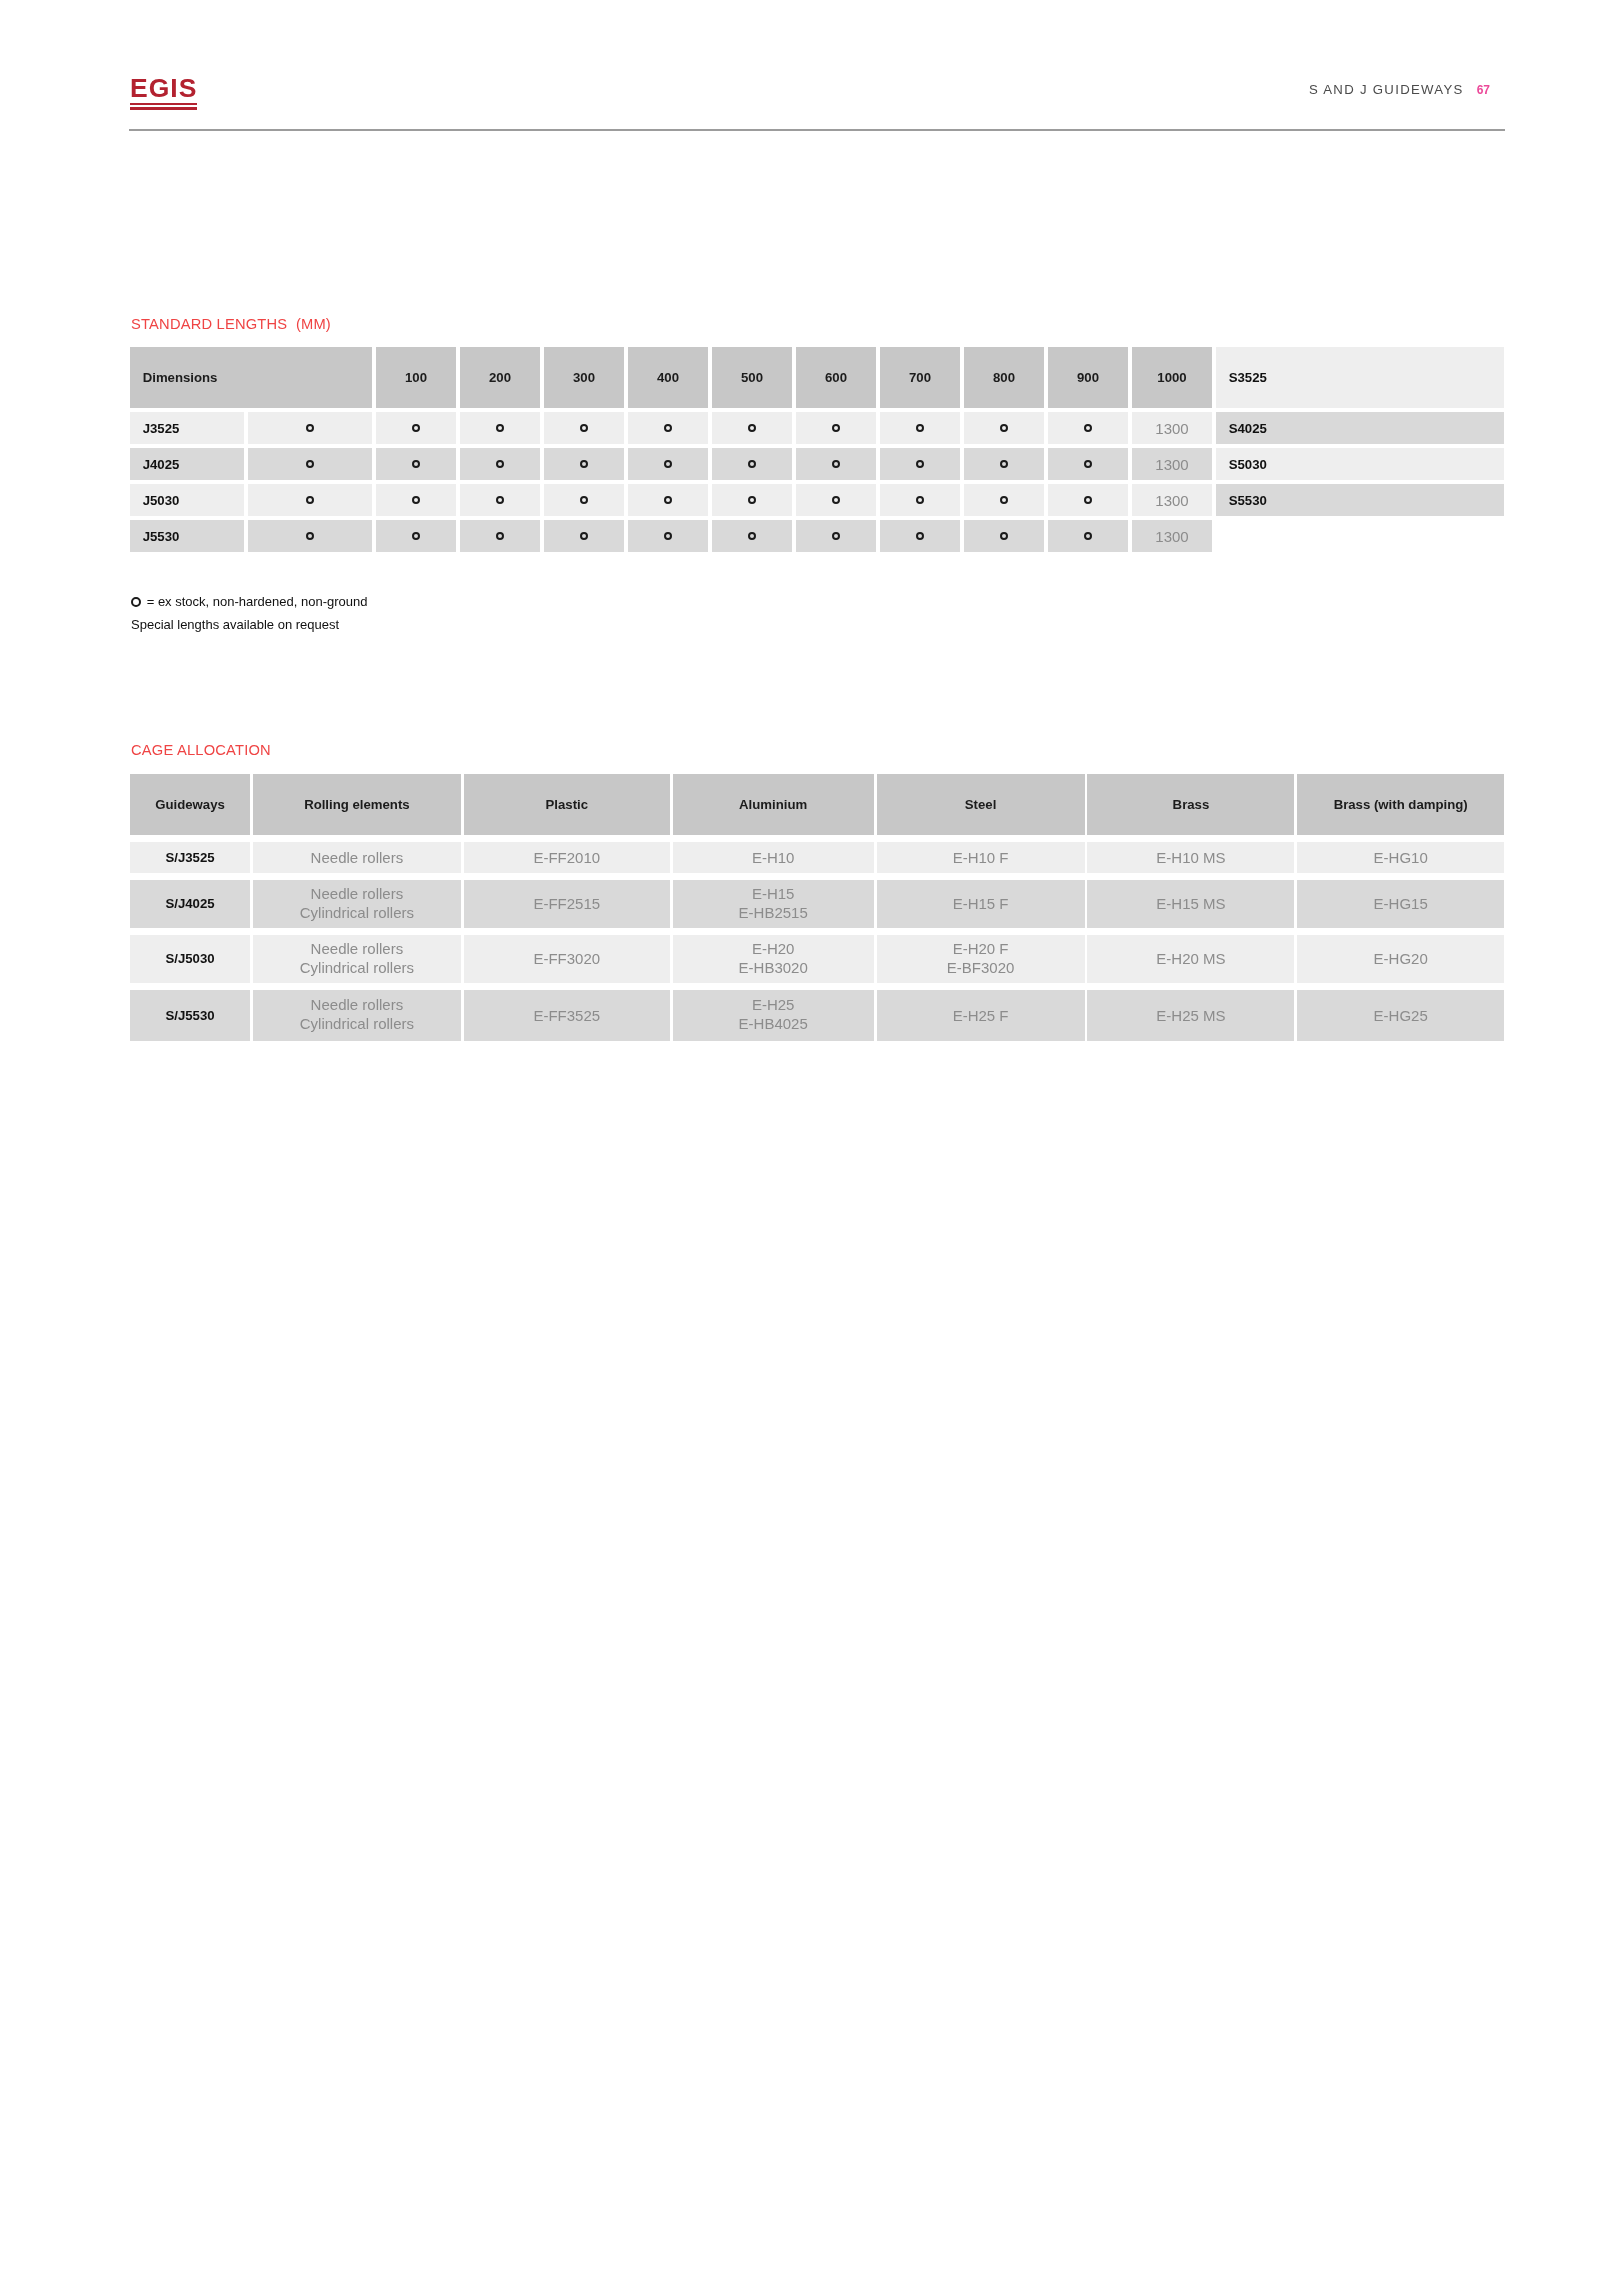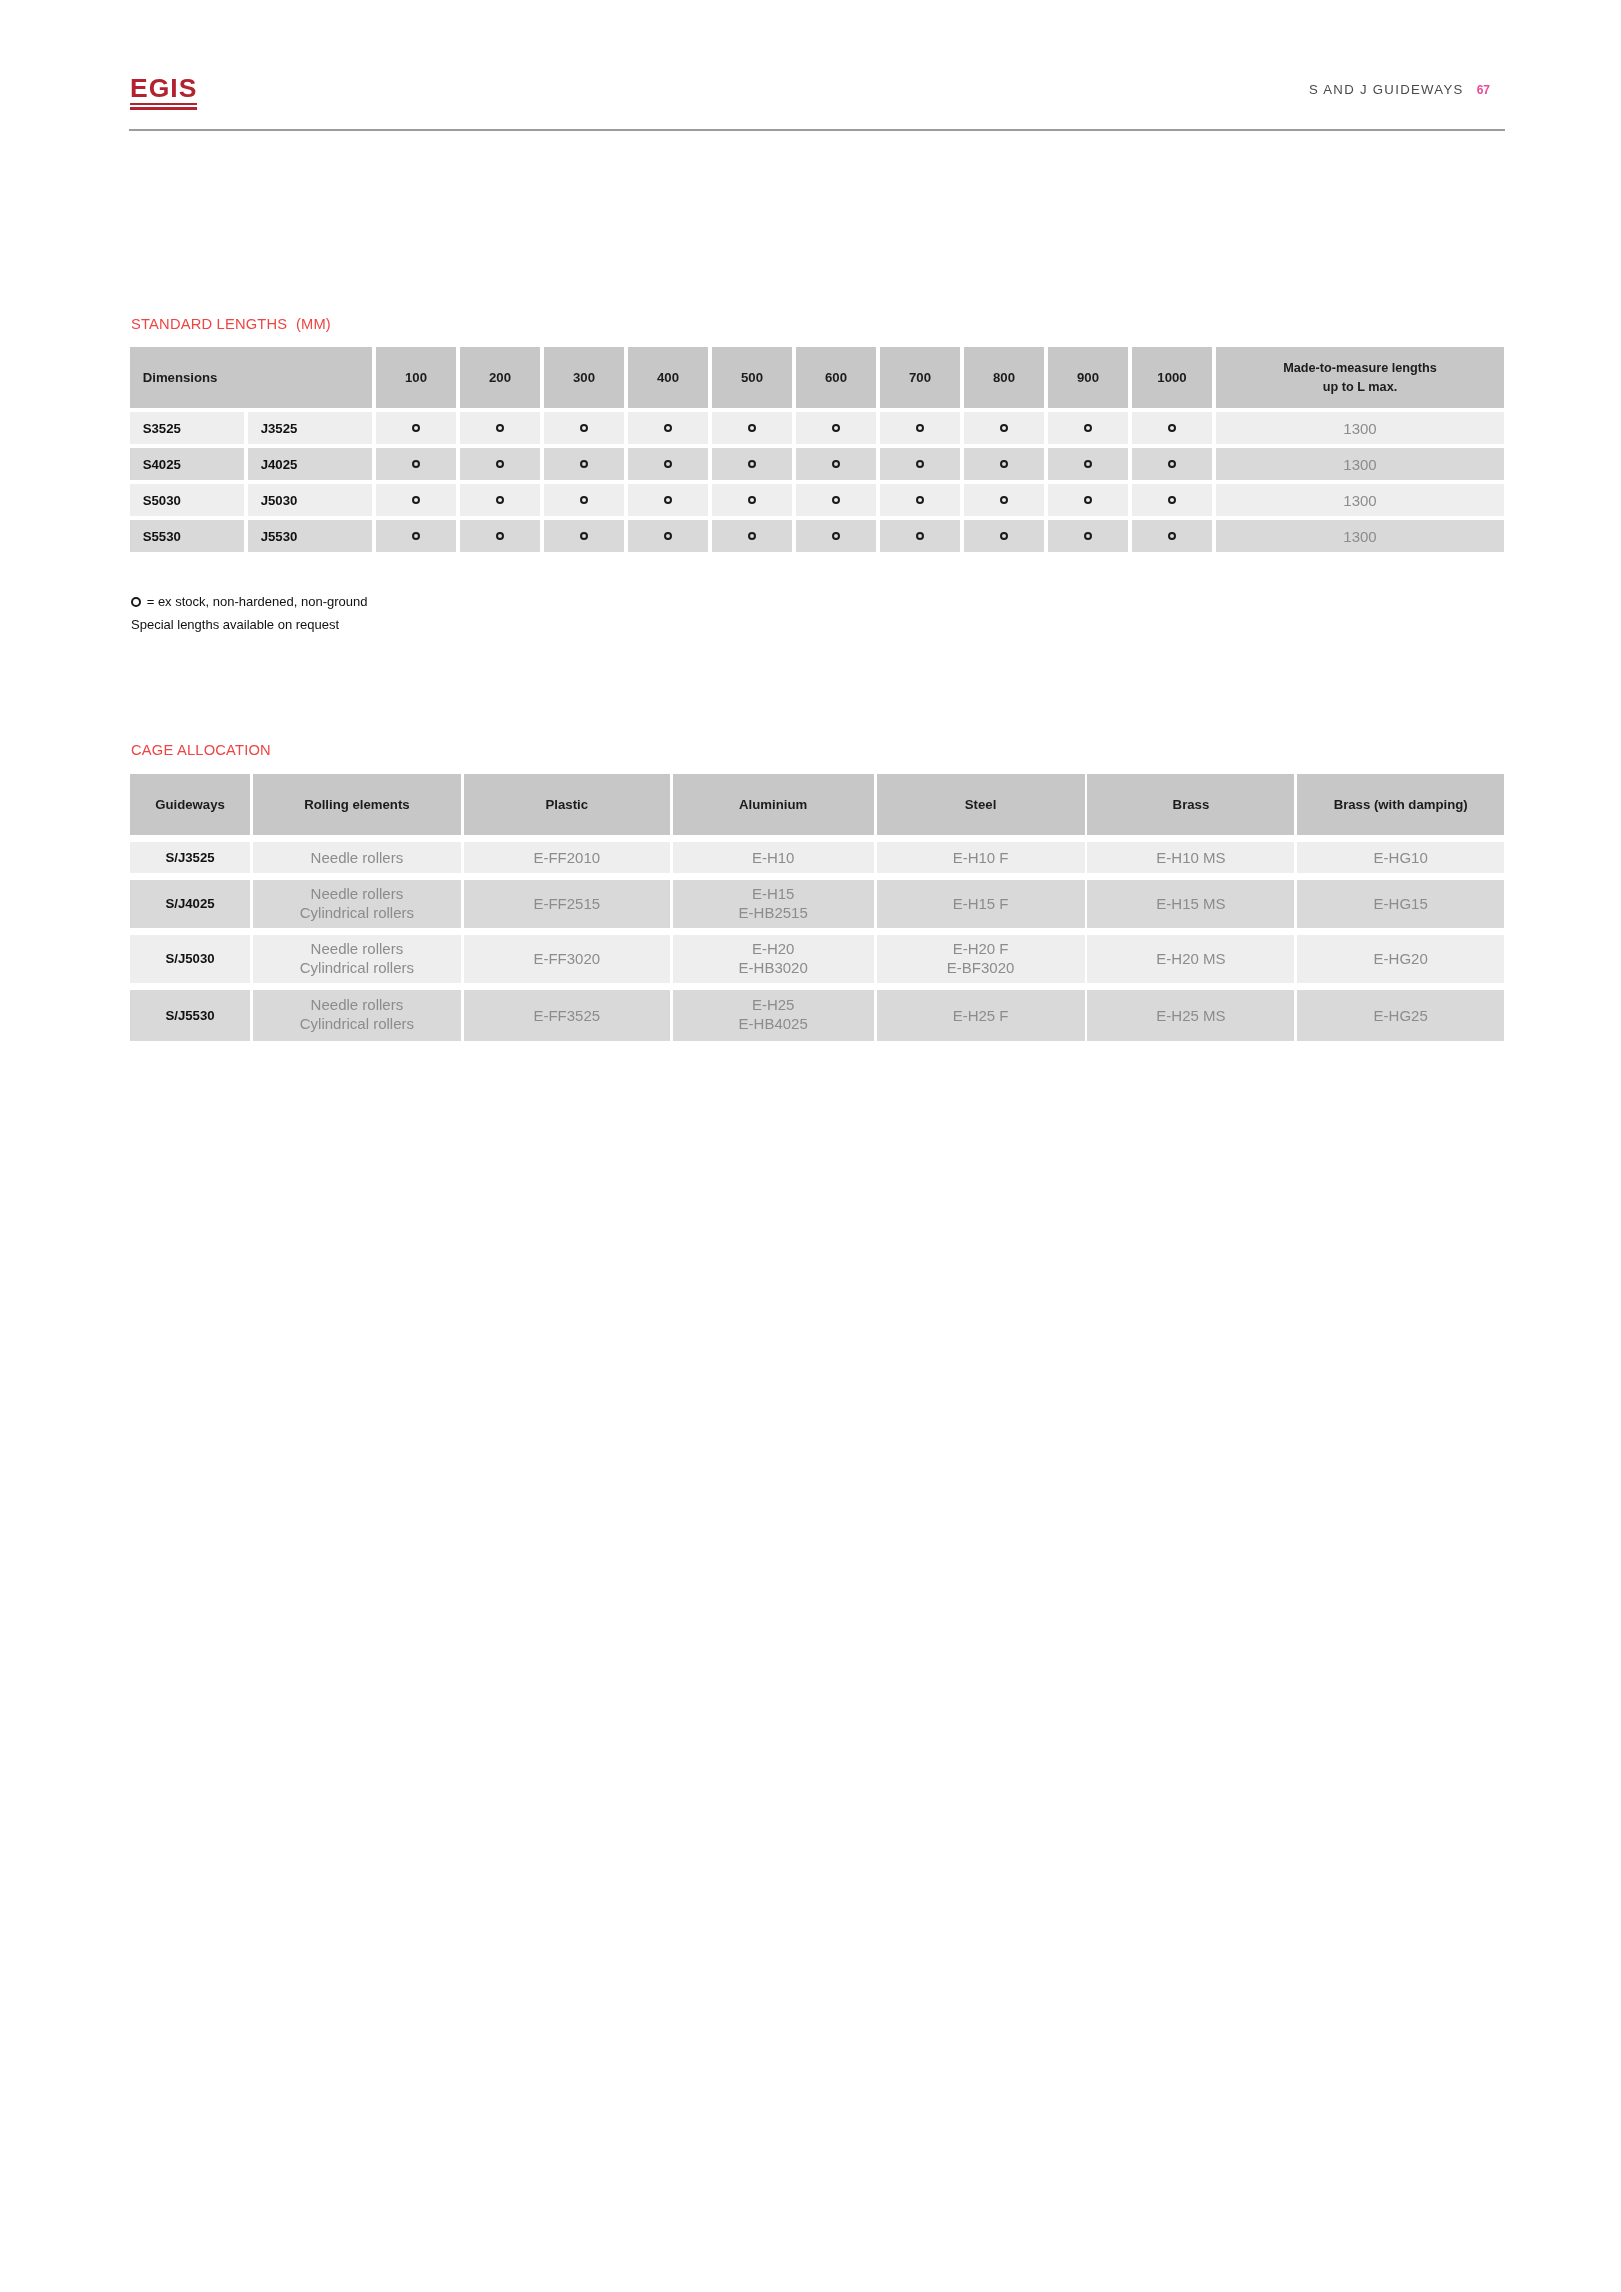--- a/index.html
+++ b/index.html
@@ -87,26 +87,20 @@
     <div class="cell th">100</div>
     <div class="cell th">200</div>
     <div class="cell th">300</div>
     <div class="cell th">400</div>
     <div class="cell th">500</div>
     <div class="cell th">600</div>
     <div class="cell th">700</div>
     <div class="cell th">800</div>
     <div class="cell th">900</div>
     <div class="cell th">1000</div>
-    <div class="cell th mtm two-line">
-      <div>
-        <span>Made-to-measure lengths</span>
-        <span>up to L max.</span>
-      </div>
-    </div>
 
     <div class="cell light lbl left">S3525</div>
     <div class="cell light lbl left">J3525</div>
     <div class="cell light">
         <span class="ring"></span>
       </div>
     <div class="cell light">
         <span class="ring"></span>
       </div>
     <div class="cell light">

